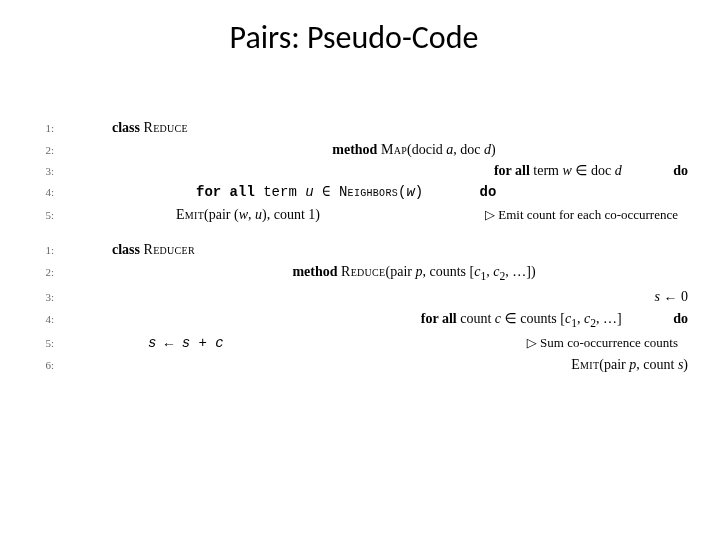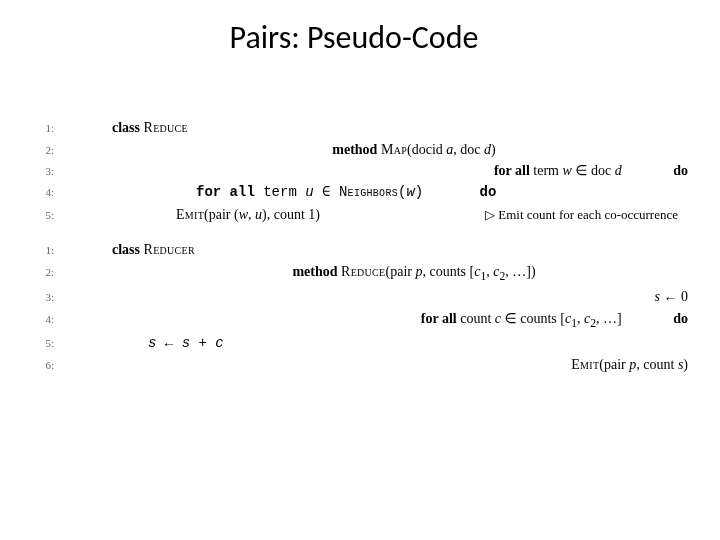--- a/index.html
+++ b/index.html
@@ -108,19 +108,20 @@
       <span class="ln">3:</span>
       <span class="code ind2"><span class="i">s</span><span> ← 0</span></span>
     </div>
     <div class="row">
       <span class="ln">4:</span>
       <span class="code ind2"><span class="b">for all </span><span>count </span><span class="i">c</span><span> ∈ counts [</span><span class="i">c</span><sub>1</sub><span>, </span><span class="i">c</span><sub>2</sub><span>, …] </span><span class="b">do</span></span>
     </div>
     <div class="row">
       <span class="ln">5:</span>
       <span class="code ind3"><span class="i">s</span><span> ← </span><span class="i">s</span><span> + </span><span class="i">c</span></span>
+      <span class="comment">▷ Sum co-occurrence counts</span>
     </div>
     <div class="row">
       <span class="ln">6:</span>
       <span class="code ind2"><span class="sc">Emit</span><span>(pair </span><span class="i">p</span><span>, count </span><span class="i">s</span><span>)</span></span>
     </div>
   </div>
 </div>
 
 </body></html>

